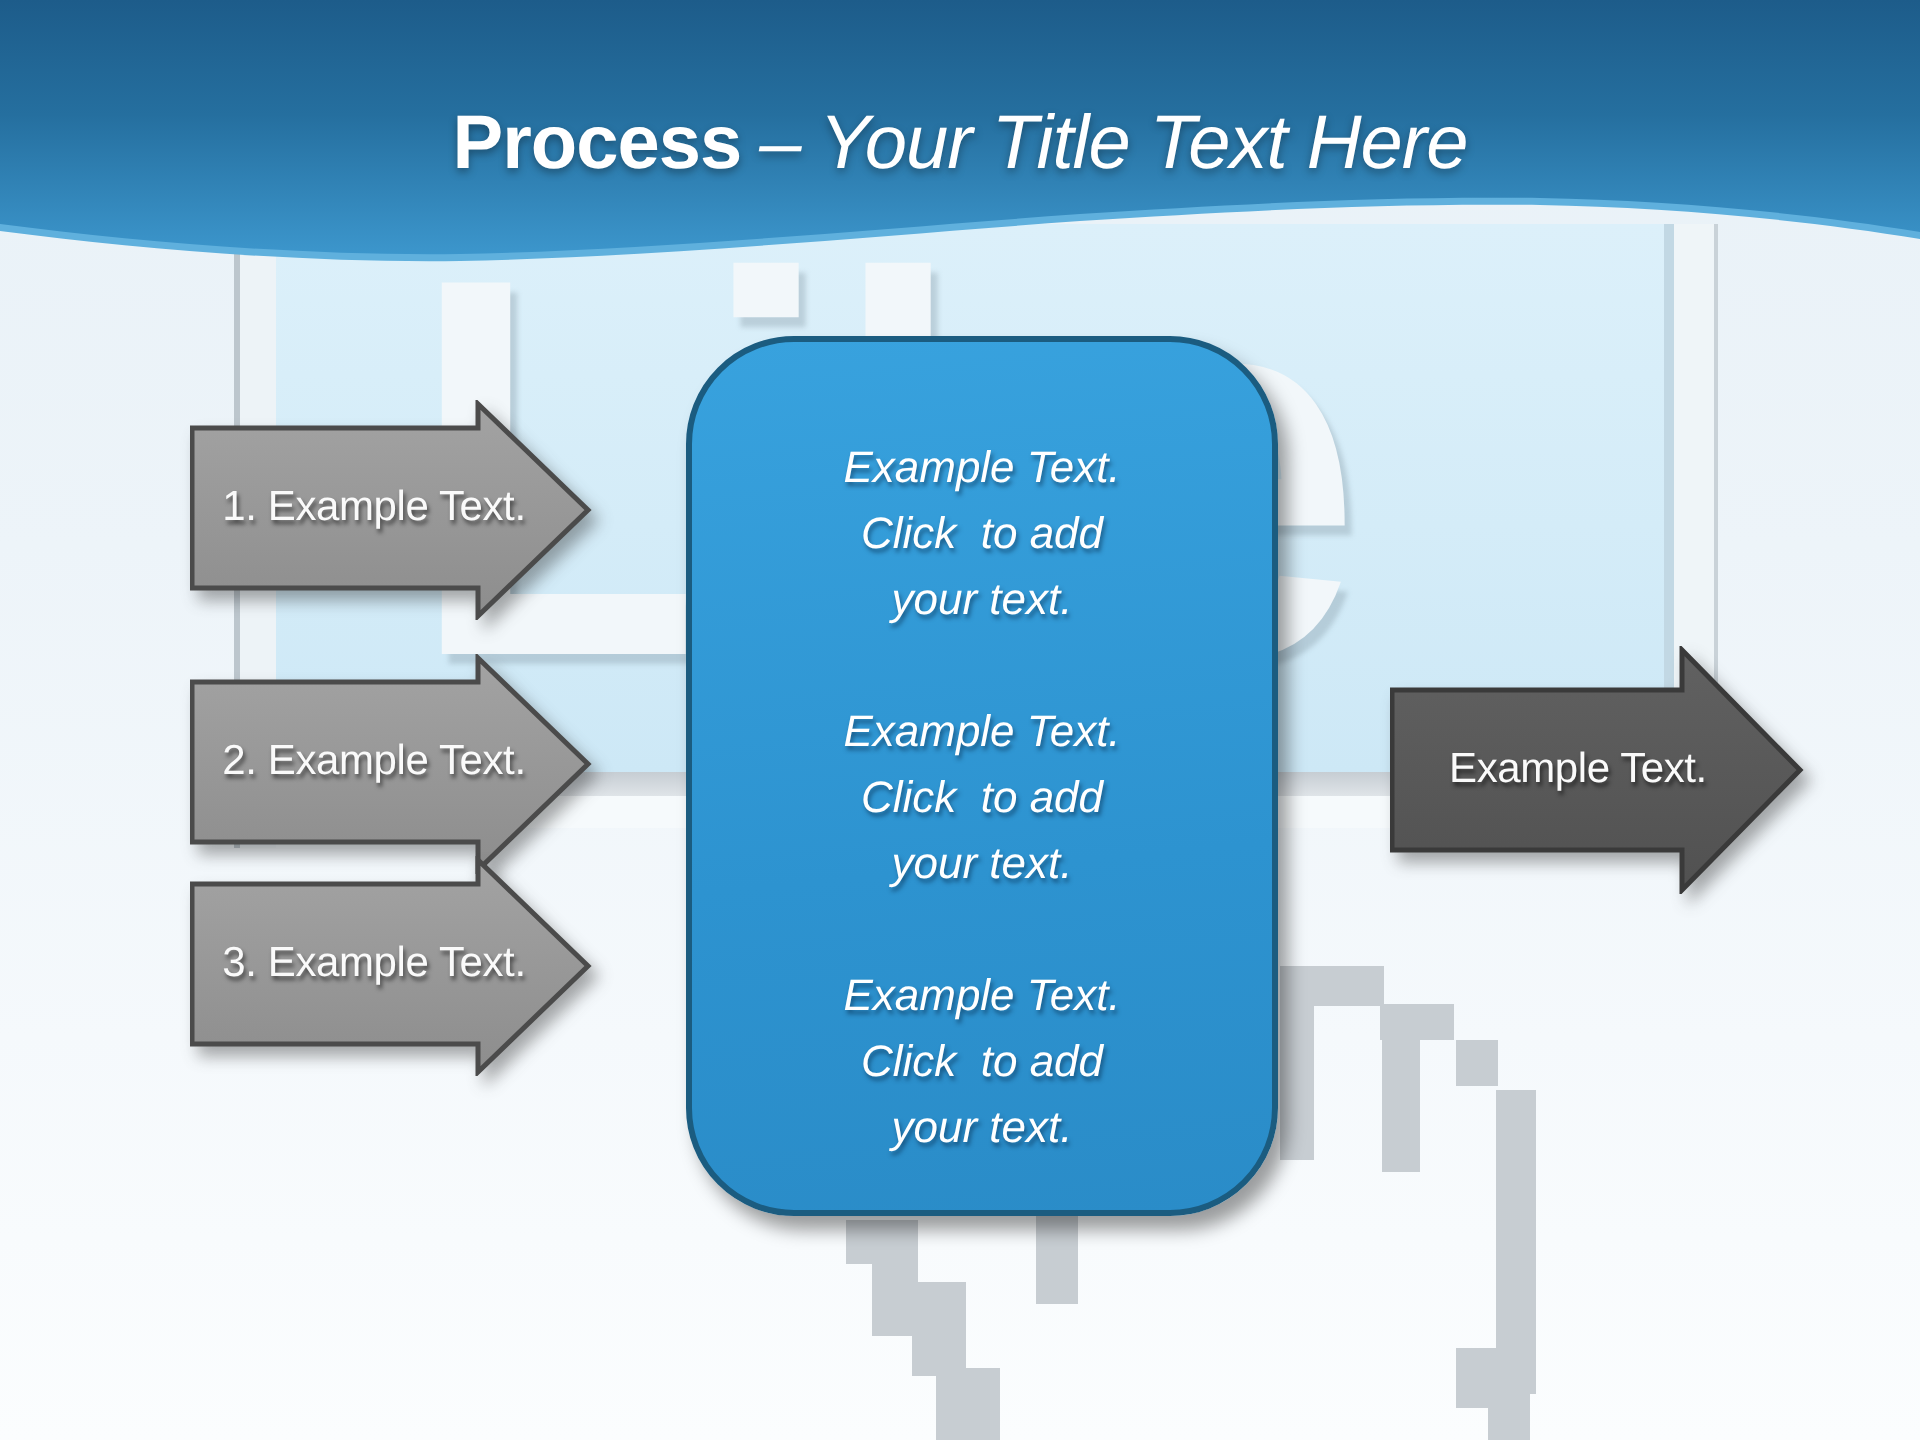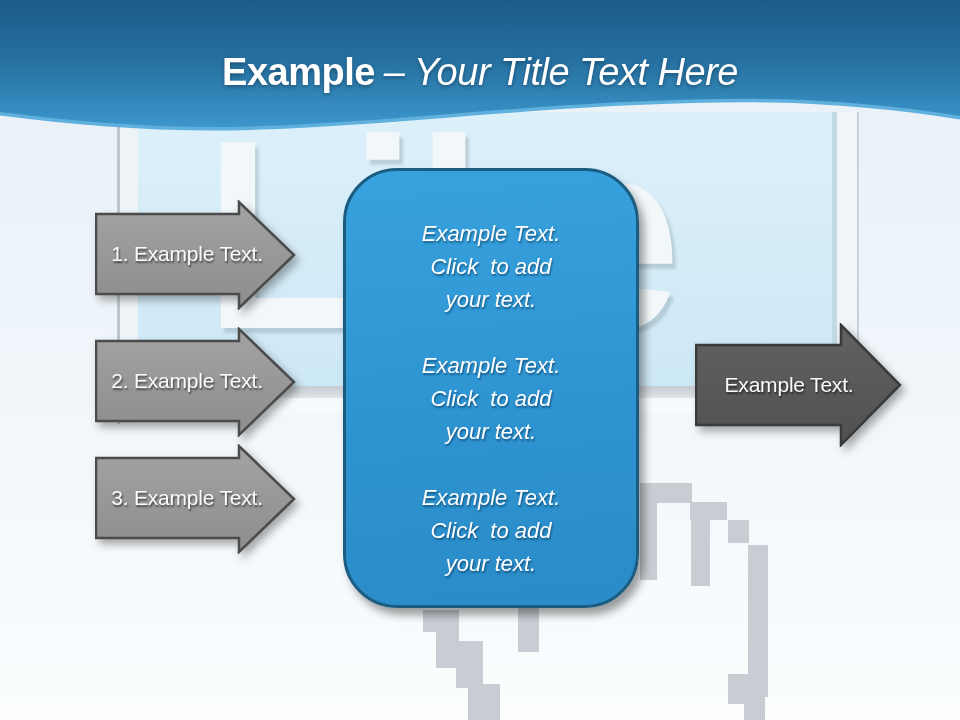--- a/index.html
+++ b/index.html
@@ -50,21 +50,21 @@
   .arrow svg,.arrow-r svg{position:absolute;left:0;top:0;
     filter:drop-shadow(4px 5px 4px rgba(40,40,40,0.40));}
   .arrow-label{
     position:absolute;left:6px;top:0;width:172px;height:108px;
     display:flex;align-items:center;justify-content:center;
     color:#fafafa;font-size:21px;letter-spacing:-0.2px;
     text-shadow:1px 2px 2px rgba(0,0,0,0.55);
   }
   .arrow-1{left:95px;top:200px;}
   .arrow-2{left:95px;top:327px;}
-  .arrow-3{left:95px;top:444px;}
+  .arrow-3{left:95px;top:428px;}
   .arrow-r{position:absolute;left:695px;top:323px;width:208px;height:124px;}
   .arrow-r .arrow-label{left:4px;width:180px;height:124px;}
   
   .center-box{
     position:absolute;left:343px;top:168px;width:296px;height:440px;
     box-sizing:border-box;
     border:3px solid #1b5c80;border-radius:54px;
     background:linear-gradient(175deg,#38a2de 0%,#2d93d0 60%,#2a8cc8 100%);
     box-shadow:5px 7px 9px rgba(0,0,0,0.38);
     padding-top:46px;
@@ -114,21 +114,21 @@
       <linearGradient id="hdrGrad" x1="0" y1="0" x2="0" y2="1">
         <stop offset="0%" stop-color="#1d5c8a"></stop>
         <stop offset="45%" stop-color="#256f9f"></stop>
         <stop offset="100%" stop-color="#3c96cc"></stop>
       </linearGradient>
     </defs>
     <path d="M0,0 H960 V116 C900,106 830,100 770,99 C690,98 620,102 540,107 C430,115 330,125 230,127 C150,128 70,121 0,112 Z" fill="#5fb0dd" transform="translate(0,3.5)"></path>
     <path d="M0,0 H960 V116 C900,106 830,100 770,99 C690,98 620,102 540,107 C430,115 330,125 230,127 C150,128 70,121 0,112 Z" fill="url(#hdrGrad)"></path>
   </svg>
   <div class="slide-title">
-    <span class="t-bold">Example</span><span class="t-rest">– Your Title Text Here</span>
+    <span class="t-bold">Process</span><span class="t-rest">– Your Title Text Here</span>
   </div>
 
   <div class="arrow arrow-1">
     <svg width="202" height="110" viewBox="0 0 202 110" xmlns="http://www.w3.org/2000/svg">
       <defs>
           <linearGradient id="gGray" x1="0" y1="0" x2="0" y2="1">
         <stop offset="0%" stop-color="#a3a3a3"></stop>
             <stop offset="100%" stop-color="#8d8d8d"></stop>
       </linearGradient>
         </defs>

